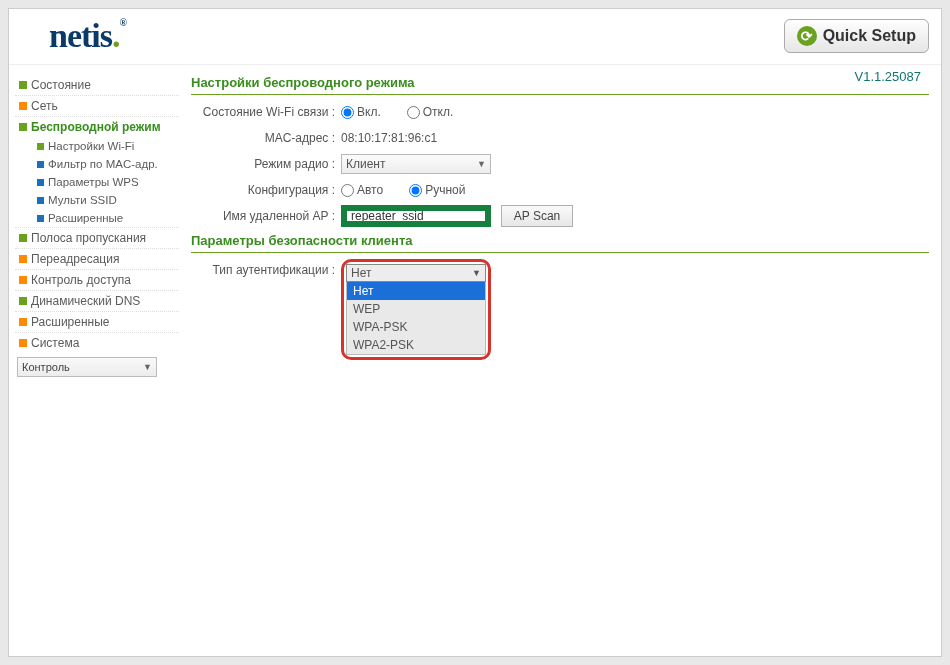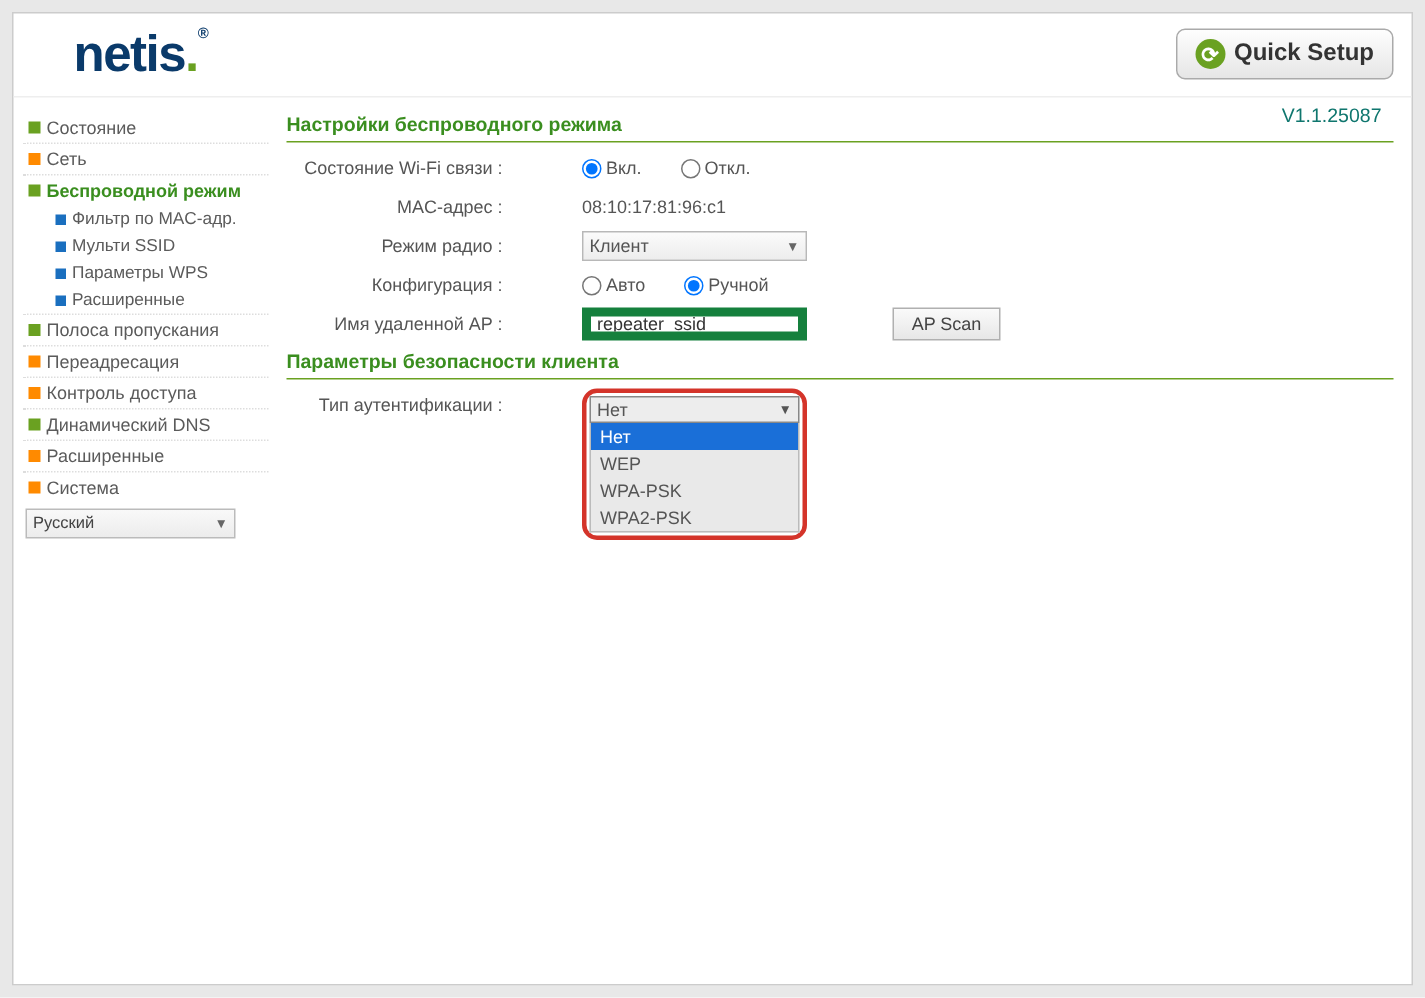--- a/index.html
+++ b/index.html
@@ -22,21 +22,21 @@
 }
 .header {
   height: 56px;
   position: relative;
   border-bottom: 1px solid #eee;
 }
 .logo {
   position: absolute;
   left: 40px;
   top: 8px;
-  font-family: Liberation Sans, sans-serif;
+  font-family: Liberation Serif, serif;
   font-size: 34px;
   font-weight: bold;
   color: #0a3a6a;
   letter-spacing: -1px;
 }
 .logo .dot { color: #6aa121; }
 .logo .reg { font-size: 10px; vertical-align: top; color: #0a3a6a; }
 .quick-setup {
   position: absolute;
   right: 12px;
@@ -127,21 +127,20 @@
   font-size: 13px;
   padding: 4px 0;
   border-bottom: 1px solid #6aa121;
   margin-bottom: 4px;
 }
 .form-row {
   display: flex;
   align-items: center;
   min-height: 26px;
   font-size: 12px;
-  gap: 47px;
 }
 .form-label {
   width: 150px;
   text-align: right;
   color: #555;
   padding-right: 6px;
 }
 .form-ctrls { display: flex; align-items: center; gap: 26px; color: #555; }
 .radio { display: inline-flex; align-items: center; gap: 3px; }
 .form-value { color: #555; }
@@ -224,34 +223,38 @@
         </div>
       <div class="nav-item">
           <span class="nav-sq alt"></span>
           <span>Сеть</span>
         </div>
       <div class="nav-item active">
           <span class="nav-sq"></span>
           <span>Беспроводной режим</span>
         </div>
 
+      <div class="nav-sub sel">
+          <span class="nav-sq"></span>
+          <span>Настройки Wi-Fi</span>
+        </div>
       <div class="nav-sub">
           <span class="nav-sq"></span>
           <span>Фильтр по MAC-адр.</span>
         </div>
       <div class="nav-sub">
           <span class="nav-sq"></span>
+          <span>Параметры WPS</span>
+        </div>
+      <div class="nav-sub">
+          <span class="nav-sq"></span>
           <span>Мульти SSID</span>
         </div>
       <div class="nav-sub">
           <span class="nav-sq"></span>
-          <span>Параметры WPS</span>
-        </div>
-      <div class="nav-sub">
-          <span class="nav-sq"></span>
           <span>Расширенные</span>
         </div>
 
       <div class="nav-item">
           <span class="nav-sq"></span>
           <span>Полоса пропускания</span>
         </div>
       <div class="nav-item">
           <span class="nav-sq alt"></span>
           <span>Переадресация</span>
@@ -267,21 +270,21 @@
       <div class="nav-item">
           <span class="nav-sq alt"></span>
           <span>Расширенные</span>
         </div>
       <div class="nav-item">
           <span class="nav-sq alt"></span>
           <span>Система</span>
         </div>
 
       <div class="lang-select">
-        <span>Русский</span>
+        <span>Контроль</span>
         <span class="tri">▼</span>
       </div>
     </div>
 
     <div class="content">
       <div class="section-title">Настройки беспроводного режима</div>
 
       <div class="form-row">
         <div class="form-label">Состояние Wi-Fi связи :</div>
         <div class="form-ctrls">

